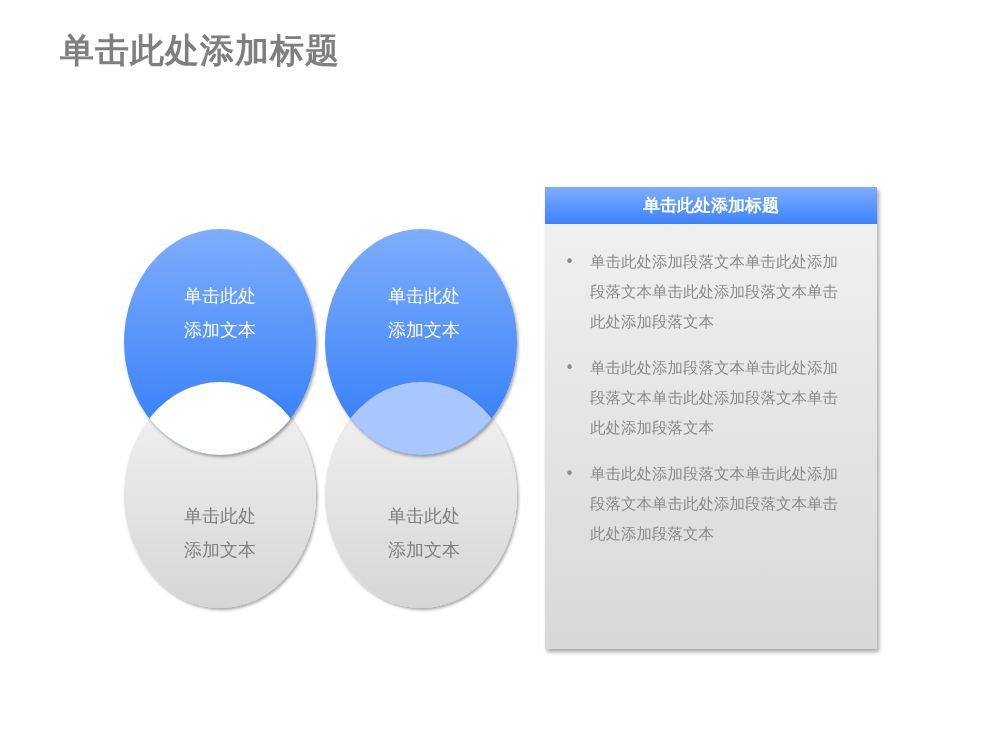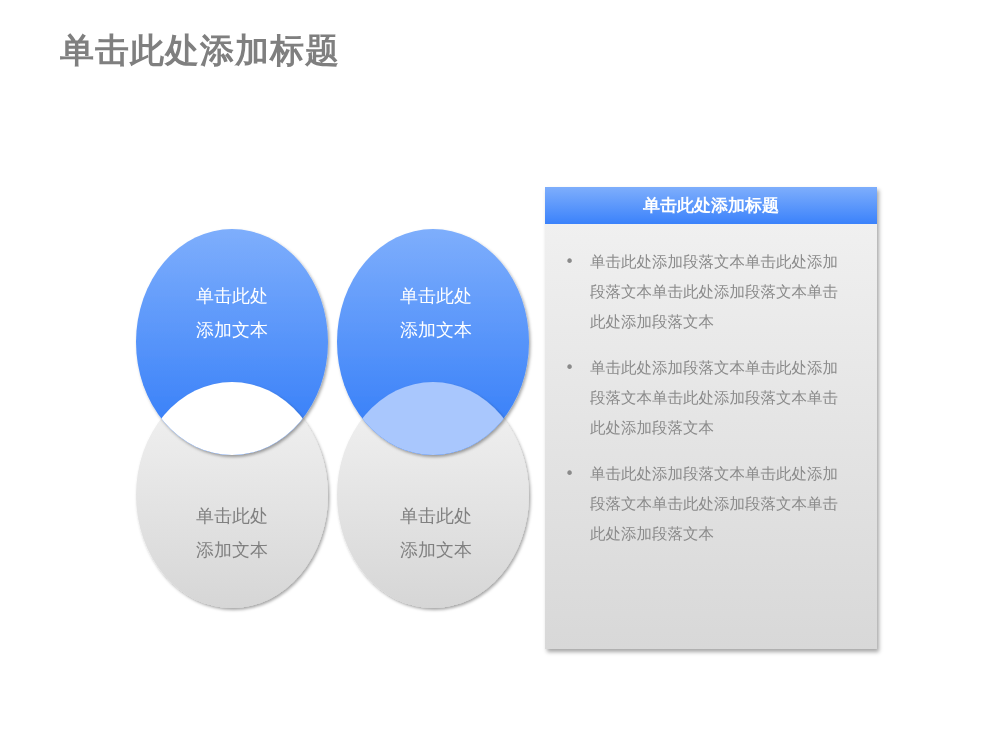--- a/index.html
+++ b/index.html
@@ -1,19 +1,19 @@
 <!DOCTYPE html>
 <html><head>
 <meta charset="utf-8">
 <style>
   html, body { margin:0; padding:0; }
   body { width:1000px; height:750px; background:#ffffff; position:relative; overflow:hidden;
          font-family:"DejaVu Sans", "Liberation Sans", sans-serif; }
   .title { position:absolute; left:60px; top:28px; font-size:34px; font-weight:bold; color:#7f7f7f; letter-spacing:1px; }
-  .venn { position:absolute; left:12px; top:0; width:560px; height:750px; }
+  .venn { position:absolute; left:0; top:0; width:560px; height:750px; }
   .venn svg { position:absolute; left:0; top:0; }
   .vlabel { position:absolute; width:140px; text-align:center; font-size:18px; line-height:34px; }
   .vlabel.blue { color:#ffffff; }
   .vlabel.gray { color:#808080; }
   .panel { position:absolute; left:545px; top:187px; width:332px; height:462px;
            background:linear-gradient(#f2f2f2, #d8d8d8);
            box-shadow: 2px 3px 4px rgba(0,0,0,0.35); }
   .panel-header { height:37px; background:linear-gradient(#7eaefc, #3b82fb);
                   color:#ffffff; font-weight:bold; font-size:17px; text-align:center; line-height:37px; }
   .panel ul { list-style:none; margin:0; padding:0; position:absolute; left:0; top:60px; width:332px; }

